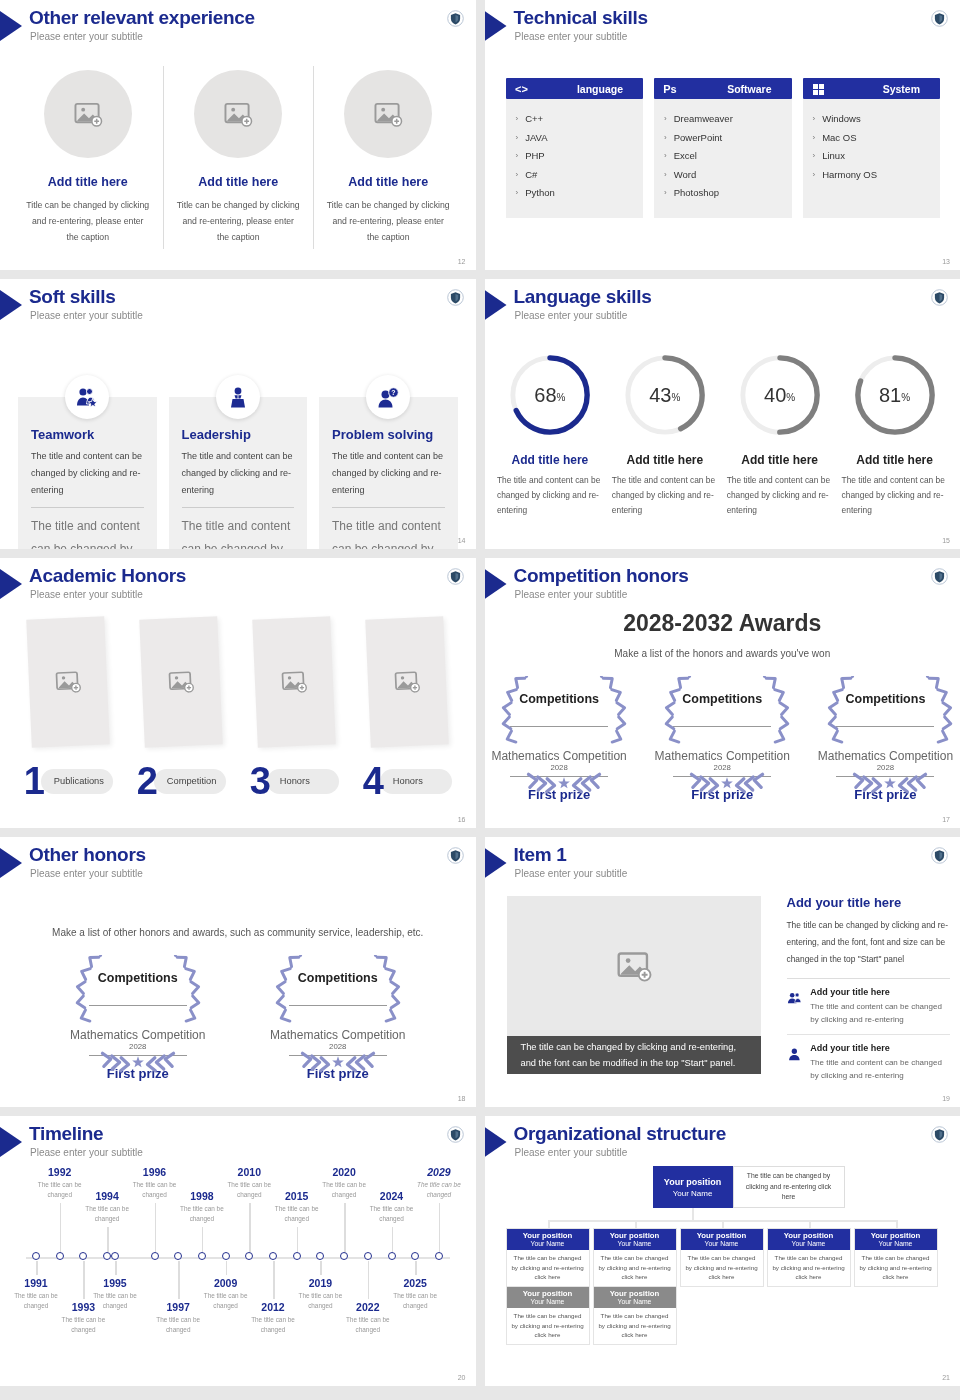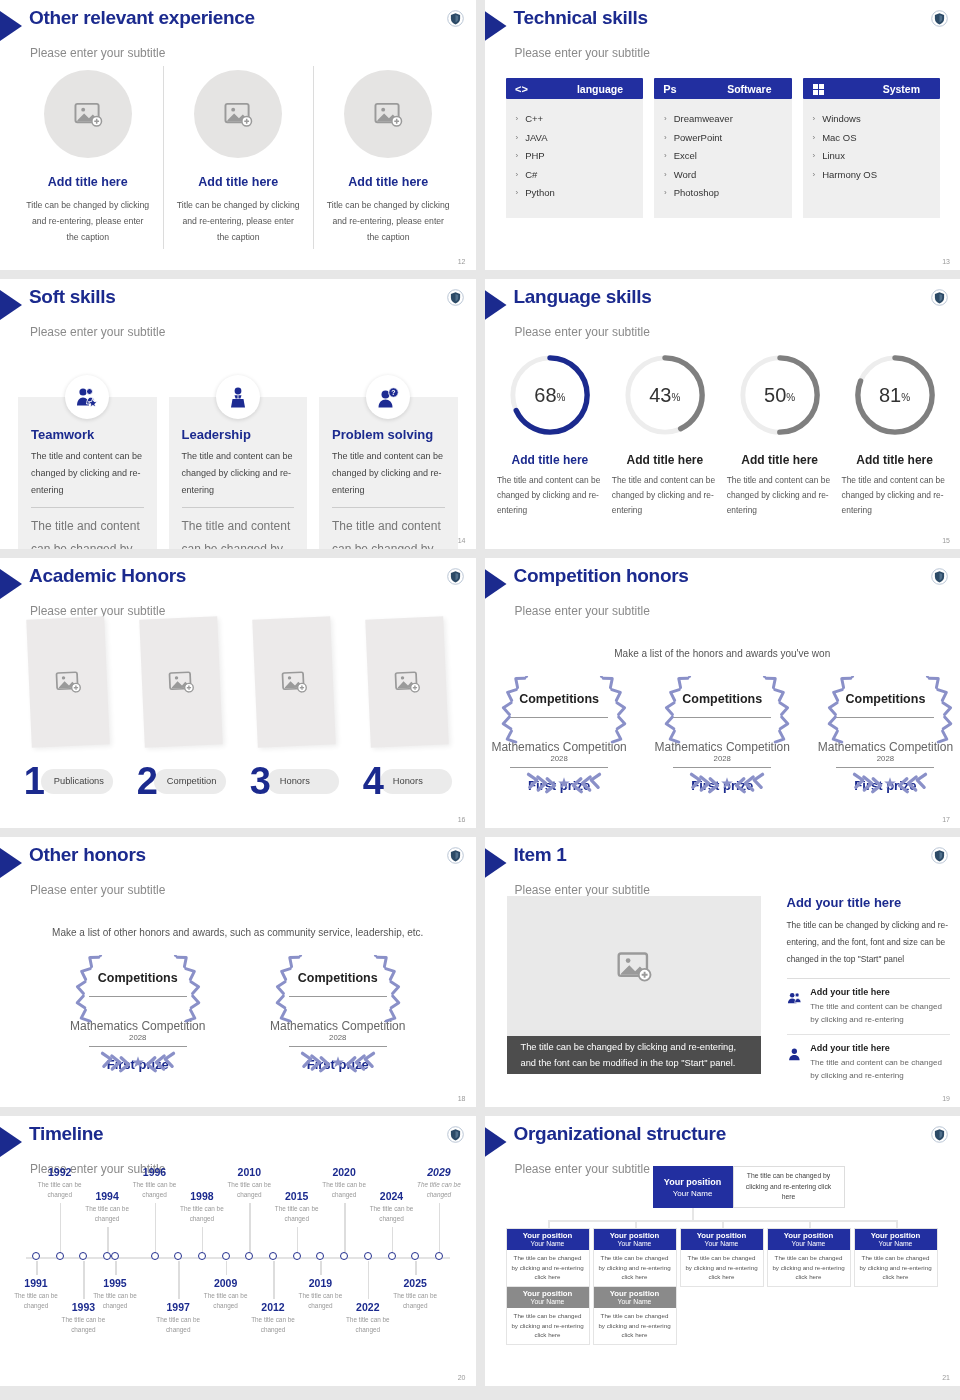--- a/index.html
+++ b/index.html
@@ -6,21 +6,21 @@
     --accent:#1b2a8e; --hdr:#222fa0; --laurel:#8a90c8; --grayarc:#7f7f7f; --graybox:#8a8a8a;
   }
   *{box-sizing:border-box; margin:0; padding:0;}
   body{width:960px; background:#e7e7e7; font-family:"Liberation Sans",sans-serif;}
   .deck{display:grid; grid-template-columns:1fr 1fr; gap:9px; width:960px; padding-bottom:14px; background:#e7e7e7;}
   .slide{position:relative; background:#fff; height:270px; overflow:hidden;}
   
   .arrow{position:absolute; left:0; top:11px; width:22px; height:30px; background:var(--accent);
          clip-path:polygon(0 0,100% 50%,0 100%);}
   .s-title{position:absolute; left:29px; top:7px; font-size:19px; font-weight:700; color:var(--accent); letter-spacing:-0.3px;}
-  .s-sub{position:absolute; left:30px; top:31px; font-size:12px; color:#8a8a8a;margin-top:15px;}
+  .s-sub{position:absolute; left:30px; top:31px; font-size:10px; color:#8a8a8a;}
   .logo{position:absolute; right:12px; top:10px; width:17px; height:17px;}
   .pageno{position:absolute; right:10px; bottom:5px; font-size:7px; color:#9a9a9a;}
   
   .exp-row{position:absolute; top:66px; left:0; right:0; display:flex; justify-content:center;}
   .exp-col{width:150px; padding:4px 12px; text-align:center;}
   .exp-col + .exp-col{border-left:1px solid #dcdcdc;}
   .exp-circle{width:88px; height:88px; border-radius:50%; background:#e5e4e3; margin:0 auto; display:flex; align-items:center; justify-content:center;}
   .exp-title{margin-top:17px; font-size:12.5px; font-weight:700; color:var(--accent);}
   .exp-cap{margin-top:8px; font-size:8.7px; color:#555; line-height:1.85;}
   
@@ -63,21 +63,21 @@
   .ac-num{font-size:38px; font-weight:800; color:var(--accent); line-height:1; z-index:2;}
   .ac-pill{height:25px; background:#ebebeb; border-radius:13px; margin-left:-4px; padding:0 8px 0 13px;
            display:flex; align-items:center; font-size:9.3px; color:#444; min-width:72px; text-align:left;}
   
   .hn-head{position:absolute; top:52px; left:0; right:0; text-align:center; font-size:23px; font-weight:700; color:#333;}
   .hn-sub{position:absolute; top:90px; left:0; right:0; text-align:center; font-size:10px; color:#555;}
   .wreath-row{position:absolute; top:118px; left:0; right:0; display:flex; justify-content:center; gap:14px;}
   .wreath-row.two{gap:42px;}
   .wreath{position:relative; width:158px; height:124px; padding-top:16px; text-align:center;}
   .wreath-svg{position:absolute; inset:0; width:158px; height:124px;}
-  .w-head{font-size:12.5px; font-weight:700; color:#222; width:98px; margin:0 auto; padding-bottom:11px; border-bottom:1px solid #999;}
+  .w-head{font-size:12.5px; font-weight:700; color:#222; width:98px; margin:0 auto; padding-bottom:20px; border-bottom:1px solid #999;}
   .w-line1{margin-top:22px; font-size:12px; color:#666;}
   .w-year{font-size:7.8px; color:#666; width:98px; margin:0 auto; padding-bottom:4px; border-bottom:1px solid #999;}
   .w-prize{margin-top:10px; font-size:13px; font-weight:700; color:var(--accent);}
   
   .it-img{position:absolute; left:22px; top:59px; width:254px;}
   .it-ph{height:140px; background:#e9e9e9; display:flex; align-items:center; justify-content:center;}
   .it-capbar{height:38px; background:#4d4d4d; color:#fff; font-size:9.3px; line-height:1.75; padding:3px 10px 0 14px;}
   .it-panel{position:absolute; left:302px; top:58px; width:163px;}
   .it-title{font-size:13px; font-weight:700; color:var(--accent);}
   .it-body{margin-top:7px; font-size:8.4px; color:#444; line-height:2.05; padding-bottom:9px; border-bottom:1px solid #ddd;}
@@ -389,21 +389,21 @@
           <div class="g-cap">The title and content can be changed by clicking and re-entering</div>
         </div>
 
         <div class="gauge">
           <div class="g-ring">
             <svg class="gauge-svg" viewBox="0 0 90 90">
               <circle class="track" cx="45" cy="45" r="38"></circle>
               <circle class="arc" cx="45" cy="45" r="38" transform="rotate(-90 45 45)" stroke-dasharray="119.4 238.8" stroke="#7f7f7f"></circle>
             </svg>
             <div class="g-val">
-              <span class="num">50</span>
+              <span class="num">40</span>
               <span class="pct">%</span>
             </div>
           </div>
           <div class="g-label">Add title here</div>
           <div class="g-cap">The title and content can be changed by clicking and re-entering</div>
         </div>
 
         <div class="gauge">
           <div class="g-ring">
             <svg class="gauge-svg" viewBox="0 0 90 90">
@@ -482,20 +482,21 @@
     <span class="pageno">16</span>
   </section>
 
   <section class="slide">
     <span class="arrow"></span>
     <h1 class="s-title">Competition honors</h1>
     <div class="s-sub">Please enter your subtitle</div>
     <svg class="logo" viewBox="0 0 24 24">
         <use href="#shield"></use>
       </svg>
+    <div class="hn-head">2028-2032 Awards</div>
     <div class="hn-sub">Make a list of the honors and awards you've won</div>
     <div class="wreath-row">
 
         <div class="wreath">
           <svg class="wreath-svg" viewBox="0 0 160 112">
             <path d="M-3,-6 L4,0 L-3,6" fill="none" stroke="#8a90c8" stroke-width="3" stroke-linecap="round" stroke-linejoin="round" transform="translate(26.2,55.7) rotate(158)"></path>
             <path d="M-3,-6 L4,0 L-3,6" fill="none" stroke="#8a90c8" stroke-width="3" stroke-linecap="round" stroke-linejoin="round" transform="translate(133.8,55.7) rotate(22)"></path>
             <path d="M-3,-6 L4,0 L-3,6" fill="none" stroke="#8a90c8" stroke-width="3" stroke-linecap="round" stroke-linejoin="round" transform="translate(22.4,41.1) rotate(173)"></path>
             <path d="M-3,-6 L4,0 L-3,6" fill="none" stroke="#8a90c8" stroke-width="3" stroke-linecap="round" stroke-linejoin="round" transform="translate(137.6,41.1) rotate(7)"></path>
             <path d="M-3,-6 L4,0 L-3,6" fill="none" stroke="#8a90c8" stroke-width="3" stroke-linecap="round" stroke-linejoin="round" transform="translate(22.6,25.9) rotate(188)"></path>

